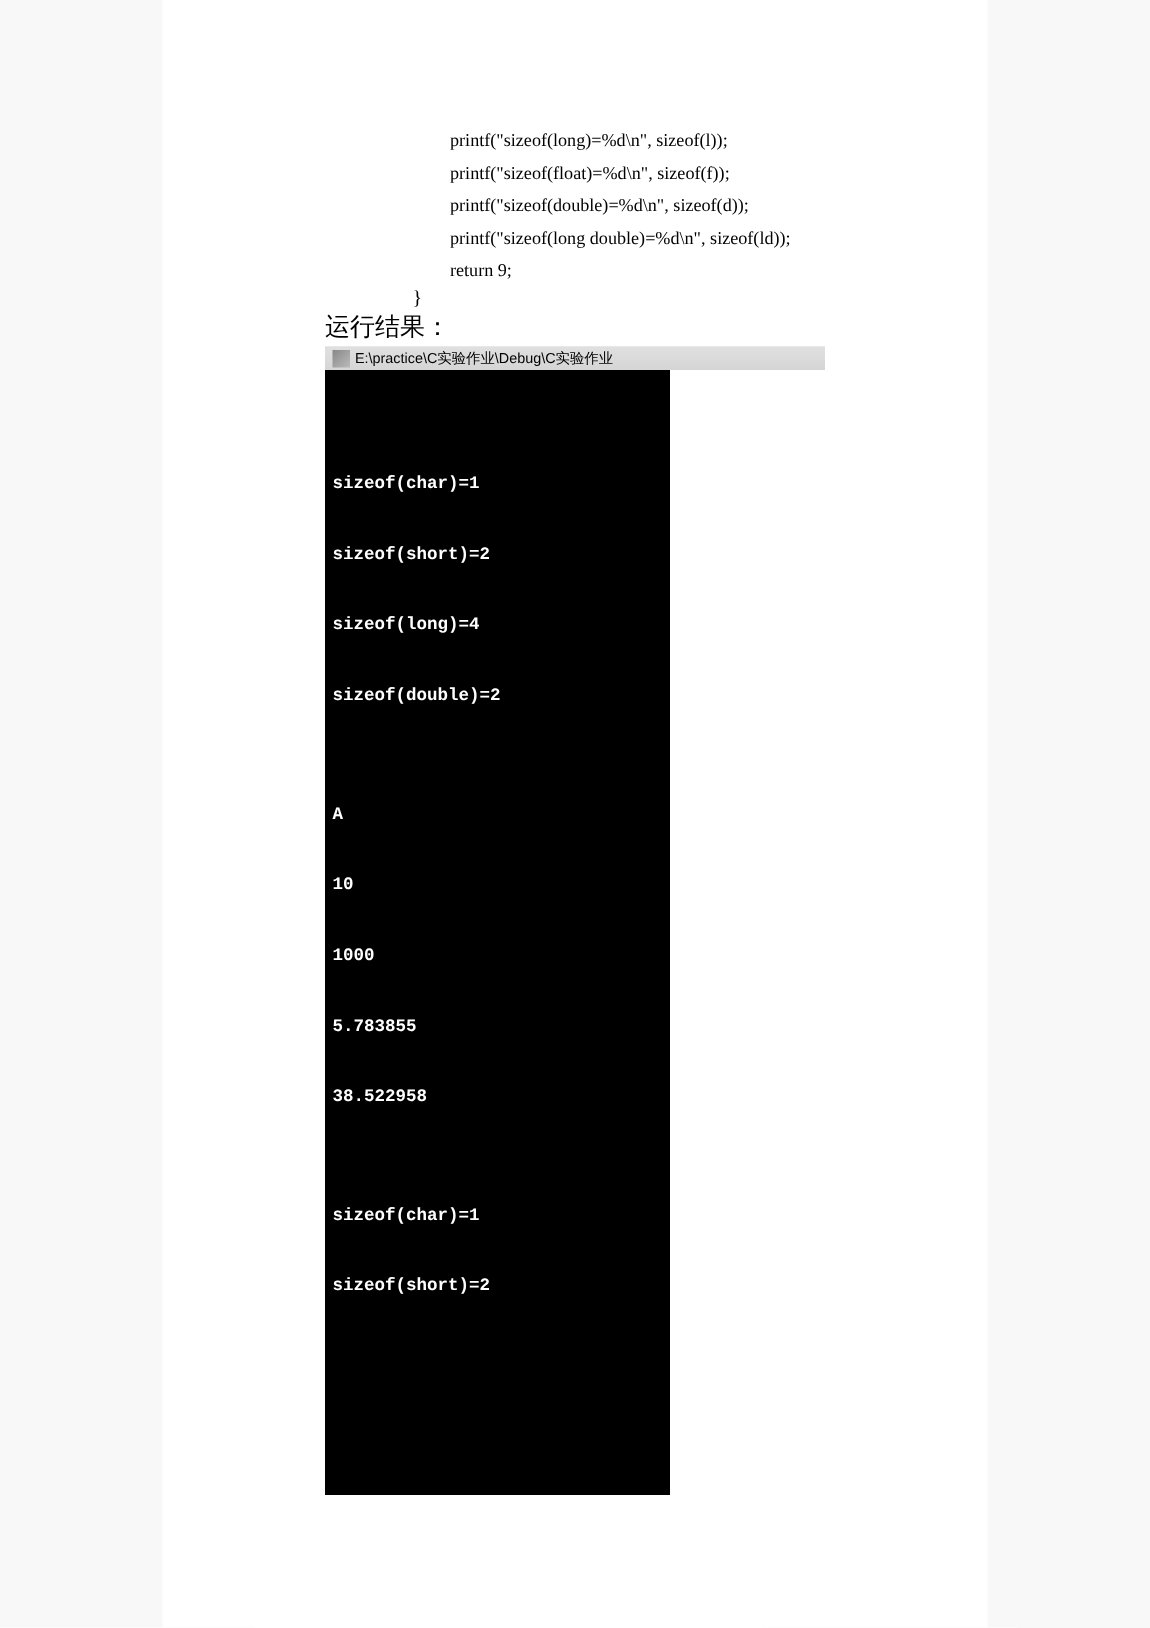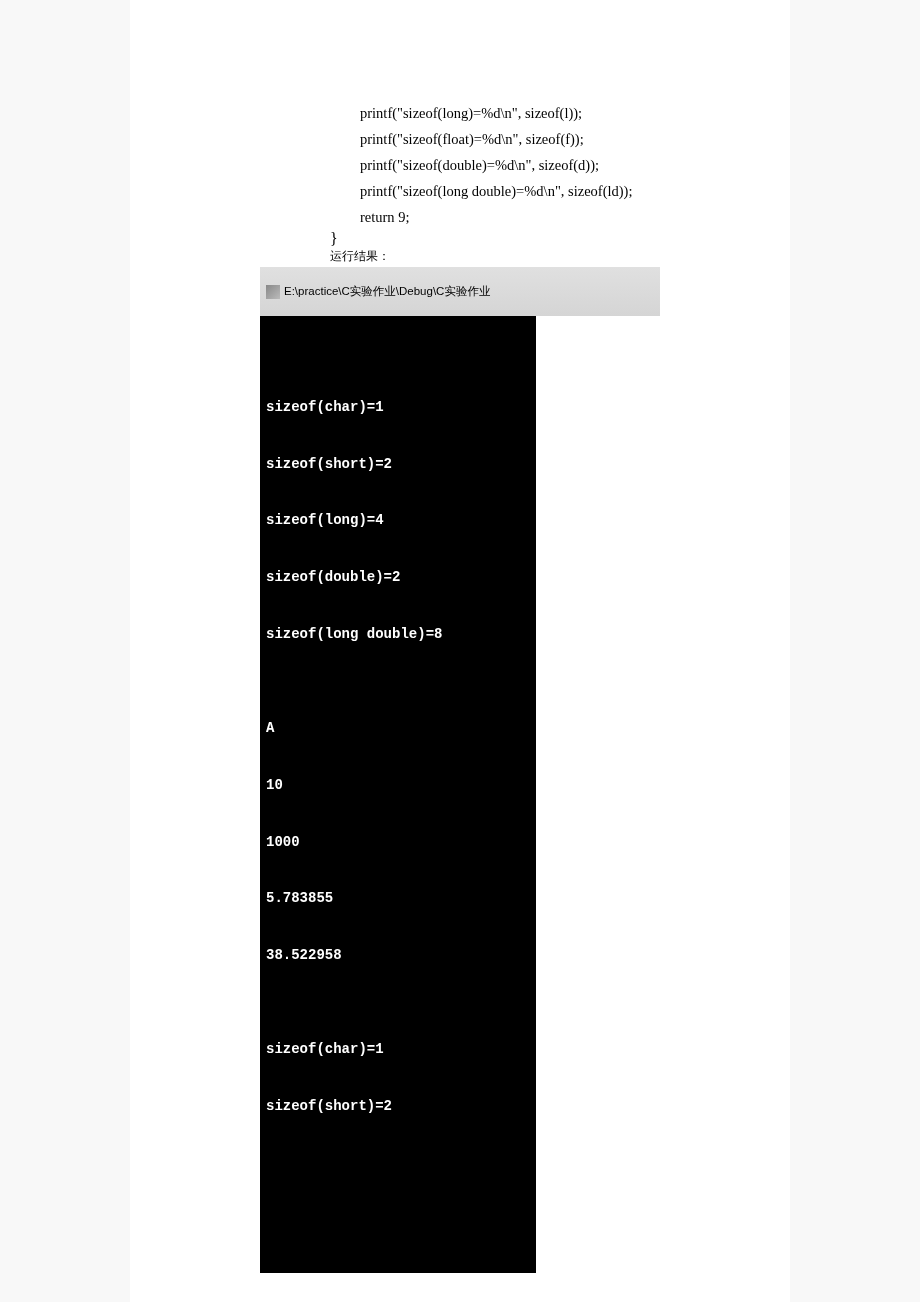--- a/index.html
+++ b/index.html
@@ -24,28 +24,27 @@
       font-size: 14.5px;
       line-height: 1.8;
     }
     .code-line {
       white-space: pre;
     }
     .close-brace {
       margin-left: 70px;
     }
     .label {
-      margin-left: 70px;
-      font-size: 12px;
+      font-size: 20px;
     }
     .title-bar {
       background: linear-gradient(to bottom, #e0e0e0, #d5d5d5);
       font-family: "Microsoft YaHei", sans-serif;
       font-size: 11.5px;
-      padding: 17px 6px;
+      padding: 2px 6px;
       display: flex;
       align-items: center;
       gap: 4px;
       white-space: pre;
       margin-top: 2px;
     }
     .title-icon {
       width: 14px;
       height: 14px;
       background: linear-gradient(135deg, #888, #bbb);
@@ -85,21 +84,20 @@
     <span class="title-icon"></span>
     <span>E:\practice\C实验作业\Debug\C实验作业</span>
   </div>
 
   <div class="terminal">
     <div></div>
     <div>sizeof(char)=1</div>
     <div>sizeof(short)=2</div>
     <div>sizeof(long)=4</div>
     <div>sizeof(double)=2</div>
-    <div>sizeof(long double)=8</div>
     <div></div>
     <div>A</div>
     <div>10</div>
     <div>1000</div>
     <div>5.783855</div>
     <div>38.522958</div>
     <div></div>
     <div>sizeof(char)=1</div>
     <div>sizeof(short)=2</div>
     

